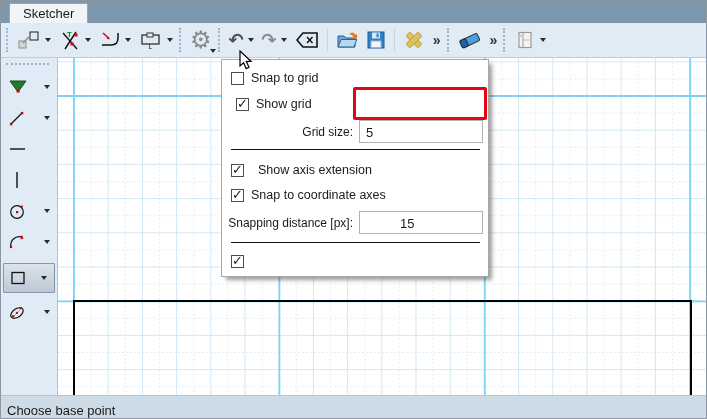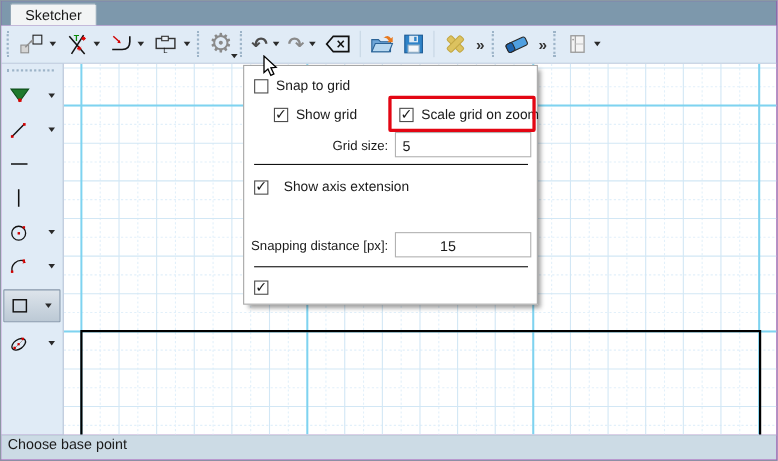--- a/index.html
+++ b/index.html
@@ -1,21 +1,21 @@
 <!DOCTYPE html>
 <html><head>
 <meta charset="utf-8">
 <style>
   html,body{margin:0;padding:0;background:#fff;}
   *{box-sizing:border-box;}
   .window{
     position:relative;width:707px;height:419px;
     border:1px solid #8b98a3;overflow:hidden;
     font-family:"Liberation Sans","DejaVu Sans",sans-serif;
-    font-size:13px;color:#1a1a1a;background:#a21caf;
+    font-size:13px;color:#1a1a1a;background:#1d4ed8;
   }
   
   .tabbar{position:relative;height:22px;background:#7d98ac;}
   .tab{
     position:absolute;left:8px;top:2px;height:20px;padding:0 13px;
     background:#f2f4f5;border:1px solid #93a7b6;border-bottom:none;
     border-radius:2px 2px 0 0;display:flex;align-items:center;font-size:13px;
   }
   
   .toolbar{
@@ -67,21 +67,21 @@
   .fieldlabel{position:absolute;width:131px;text-align:right;font-size:12px;white-space:nowrap;}
   .txt{
     position:absolute;left:137px;width:124px;height:23px;border:1px solid #b2b2b2;
     font-family:"Liberation Sans","DejaVu Sans",sans-serif;font-size:13px;
     padding:2px 0 0 6px;color:#1a1a1a;background:#fff;outline:none;
   }
   .hline-sep{position:absolute;left:9px;width:249px;border-top:1px solid #111;}
   
   .statusbar{
     height:23px;background:#ccdbe5;border-top:1px solid #b6c6d2;
-    display:flex;align-items:flex-start;padding-left:6px;font-size:13px;
+    display:flex;align-items:flex-end;padding-left:6px;font-size:13px;
   }
   .cursor{position:absolute;left:238px;top:49px;z-index:20;}
 </style>
 </head>
 <body>
 
 <div class="window">
 
   <div class="tabbar">
     <div class="tab">
@@ -366,41 +366,41 @@
     </div>
   </div>
 
   <div class="panel">
 
     <div class="cbrow" style="left:9px;top:11px;">
       <span class="cb"></span>
       <span class="cblabel">Snap to grid</span>
     </div>
 
-    <div class="cbrow" style="left:27px;top:37px;">
+    <div class="cbrow" style="left:14px;top:37px;">
       <span class="cb checked"></span>
       <span class="cblabel">Show grid</span>
     </div>
 
-    <div class="cbrow" style="left:141px;top:37px;">
-      <span class="cb checked"></span>
-      <span class="cblabel">Scale grid on zoom</span>
-    </div>
     <div class="redbox"></div>
 
     <div class="fieldlabel" style="left:0px;top:65px;">Grid size:</div>
     <input class="txt" style="top: 60px;" value="5">
 
     <div class="hline-sep" style="top:89px;"></div>
 
     <div class="cbrow" style="left:9px;top:103px;gap:14px;">
       <span class="cb checked"></span>
       <span class="cblabel">Show axis extension</span>
     </div>
 
+    <div class="cbrow" style="left:9px;top:128px;">
+      <span class="cb checked"></span>
+      <span class="cblabel">Snap to coordinate axes</span>
+    </div>
 
     <div class="fieldlabel" style="left:0px;top:156px;">Snapping distance [px]:</div>
     <input class="txt" style="top: 151px; padding-left: 40px;" value="15">
 
     <div class="hline-sep" style="top:182px;"></div>
 
     <div class="cbrow" style="left:9px;top:194px;">
       <span class="cb checked"></span>
     </div>
   </div>

